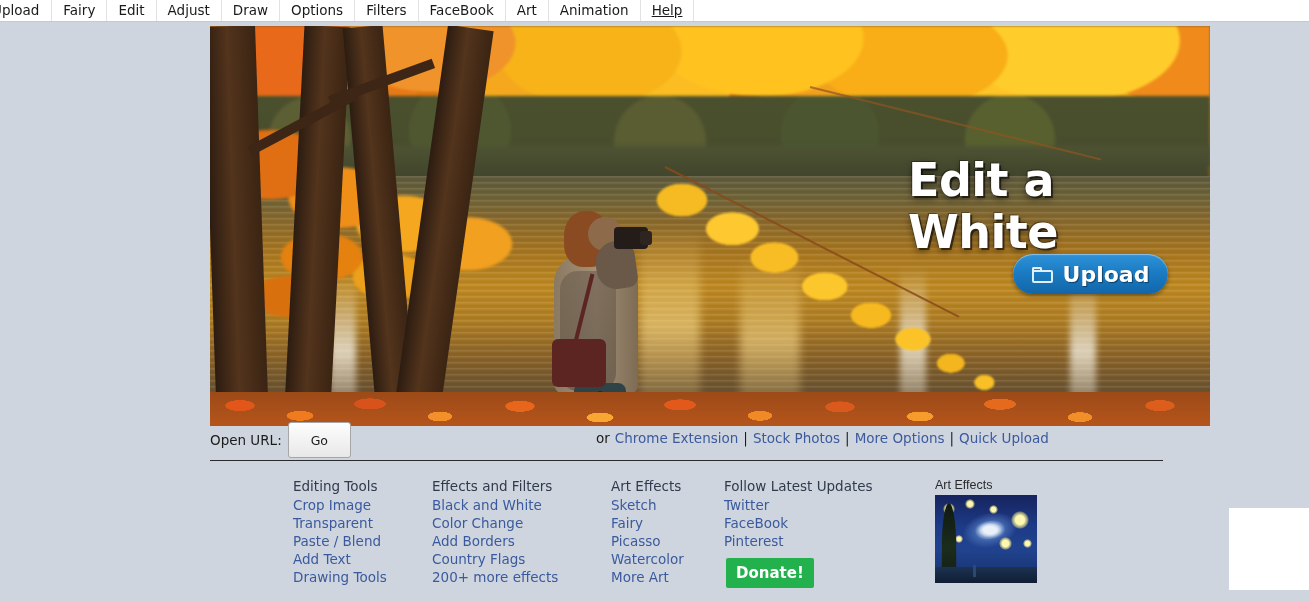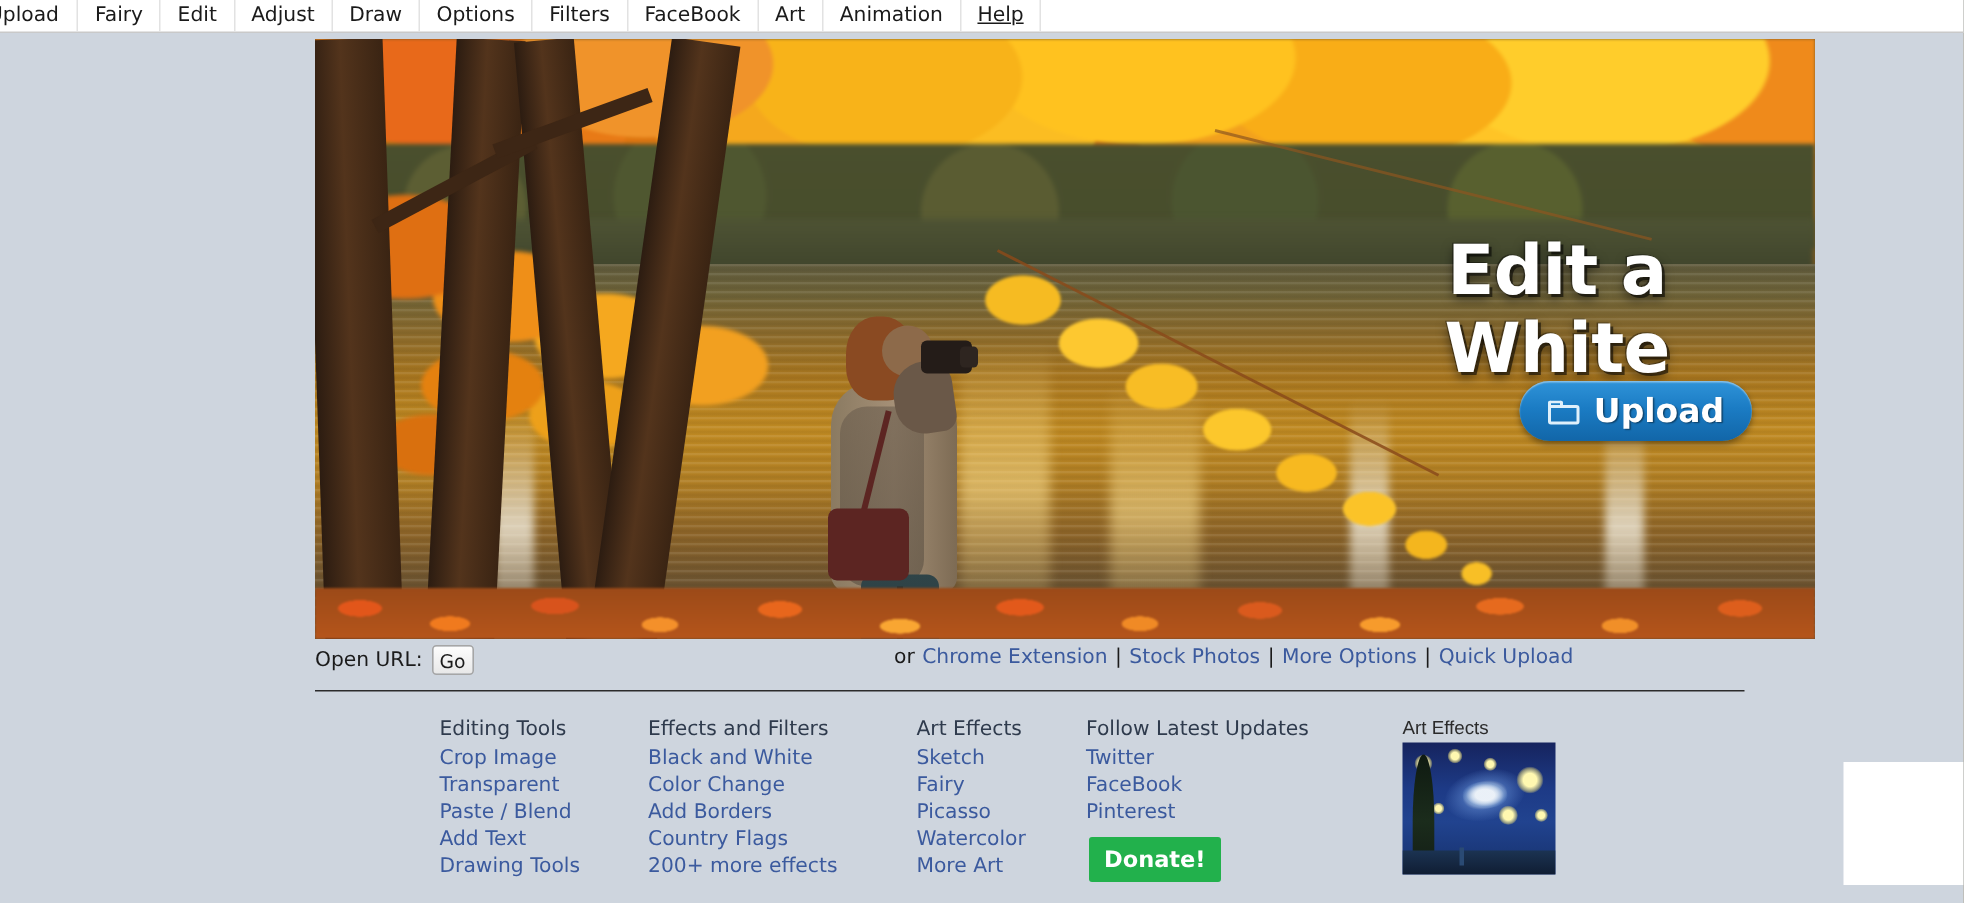--- a/index.html
+++ b/index.html
@@ -195,21 +195,20 @@
   }
 
   
   .hero-title {
     position:absolute; right: 42px; top: 128px;
     width: 260px;
     font-size: 46px; line-height: 52px;
     font-weight: bold; color:#ffffff;
     text-shadow: 2px 2px 0 rgba(0,0,0,.55), -1px -1px 0 rgba(0,0,0,.35), 0 3px 7px rgba(0,0,0,.5);
     letter-spacing: -0.5px;
-    text-align: center;
   }
   .upload-btn {
     position:absolute; left: 803px; top: 228px;
     width: 155px; height: 40px;
     border-radius: 22px;
     background: linear-gradient(to bottom, #2f93d8 0%, #1b7cc4 45%, #1266a8 100%);
     box-shadow: inset 0 1px 1px rgba(255,255,255,.45), 0 2px 4px rgba(0,0,0,.4);
     display:flex; align-items:center; justify-content:center; gap:9px;
     cursor:pointer;
   }
@@ -231,21 +230,21 @@
     font-size:13.5px; color:#1b1b1b;
   }
   .url-input {
     width: 186px; height: 18px;
     border: 1px solid #9aa0a6; background:#fff; border-radius:2px;
     font-size:13px; color:#111; padding: 1px 4px;
     font-family:"DejaVu Sans","Liberation Sans",sans-serif;
     box-sizing:content-box;
   }
   .go-btn {
-    height: 20px; min-width: 28px; padding: 0 4px;
+    height: 36px; min-width: 28px; padding: 0 22px;
     border:1px solid #a6a6a6; border-radius:3px;
     background: linear-gradient(to bottom,#fdfdfd,#e8e8e8);
     font-size:12.5px; color:#1b1b1b; cursor:pointer;
     font-family:"DejaVu Sans","Liberation Sans",sans-serif;
   }
   .or-links {
     position:absolute; left:596px; top:430px;
     font-size:13.5px; color:#1b1b1b; white-space:nowrap;
     display:flex; align-items:center; gap:0;
   }

